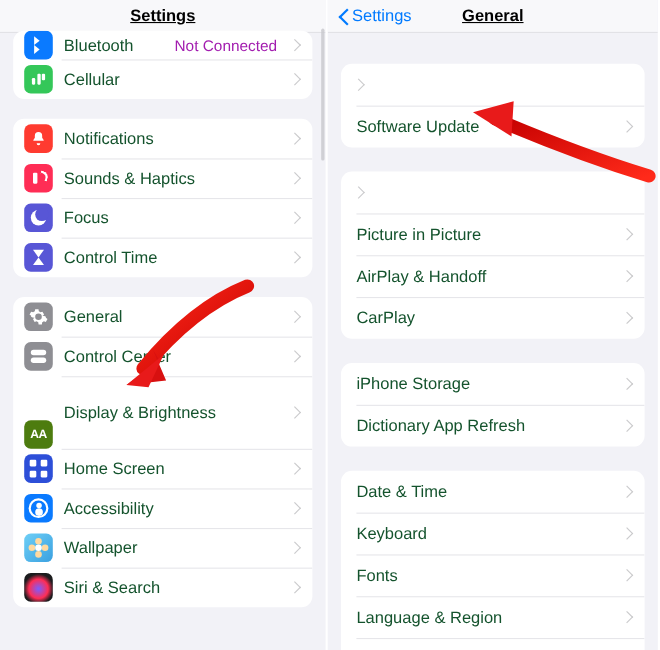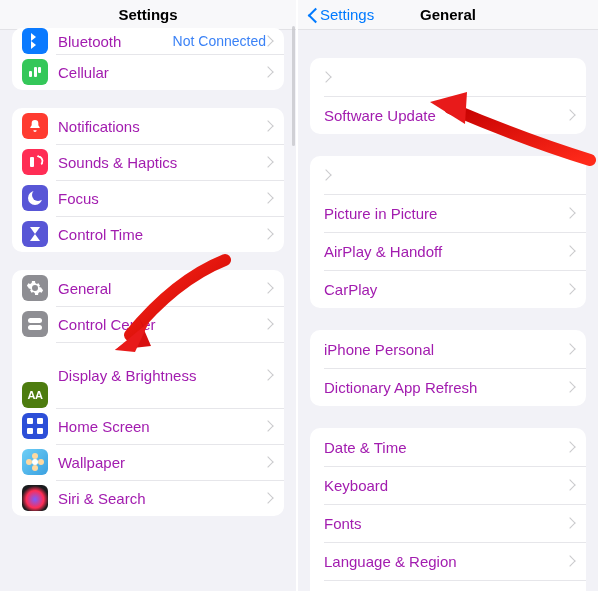--- a/index.html
+++ b/index.html
@@ -3,21 +3,21 @@
 <meta charset="utf-8">
 <style>
   * { box-sizing: border-box; margin: 0; padding: 0; }
   body {
     font-family: -apple-system, "Helvetica Neue", Helvetica, Arial, sans-serif;
     background: #fff;
     width: 600px;
     height: 591px;
     overflow: hidden;
   }
-  .wrap { display: flex; width: 600px; height: 459px; position: relative; }
+  .wrap { display: flex; width: 600px; height: 459px; position: relative; text-decoration: underline; }
   .pane {
     background: #f2f2f7;
     position: relative;
     overflow: hidden;
     flex: 0 0 300px;
     height: 591px;
   }
   .pane-left { flex: 0 0 298px; border-right: 2px solid #fff; }
   .pane-right { flex: 0 0 300px; }
   .navbar {
@@ -97,22 +97,22 @@
     border-radius: 6px;
     margin-right: 10px;
     flex: 0 0 26px;
     display: flex;
     align-items: center;
     justify-content: center;
     font-size: 14px;
     color: #fff;
     position: relative;
   }
-  .label { flex: 1; font-size: 15px; color: #a21caf; }
-  .detail { font-size: 14px; color: #3b82f6; margin-right: 0; }
+  .label { flex: 1; font-size: 15px; color: #14532d; }
+  .detail { font-size: 14px; color: #a21caf; margin-right: 14px; }
   .chev {
     width: 8px; height: 12px;
     position: relative;
     opacity: 0.45;
   }
   .chev::before {
     content: "";
     position: absolute;
     width: 7px; height: 7px;
     border-top: 1.8px solid #8a8a8e;
@@ -251,20 +251,25 @@
           <span class="icon ic-display g-AA">AA</span>
           <span class="label">Display &amp; Brightness</span>
           <span class="chev"></span>
         </div>
         <div class="row">
           <span class="icon ic-home g-grid"></span>
           <span class="label">Home Screen</span>
           <span class="chev"></span>
         </div>
         <div class="row">
+          <span class="icon ic-access g-person"></span>
+          <span class="label">Accessibility</span>
+          <span class="chev"></span>
+        </div>
+        <div class="row">
           <span class="icon ic-wallpaper g-flower"></span>
           <span class="label">Wallpaper</span>
           <span class="chev"></span>
         </div>
         <div class="row">
           <span class="icon ic-siri g-siri"></span>
           <span class="label">Siri &amp; Search</span>
           <span class="chev"></span>
         </div>
       </div>
@@ -305,21 +310,21 @@
           <span class="chev"></span>
         </div>
         <div class="row">
           <span class="label">CarPlay</span>
           <span class="chev"></span>
         </div>
       </div>
 
       <div class="group">
         <div class="row">
-          <span class="label">iPhone Personal</span>
+          <span class="label">iPhone Storage</span>
           <span class="chev"></span>
         </div>
         <div class="row">
           <span class="label">Dictionary App Refresh</span>
           <span class="chev"></span>
         </div>
       </div>
 
       <div class="group">
         <div class="row">

